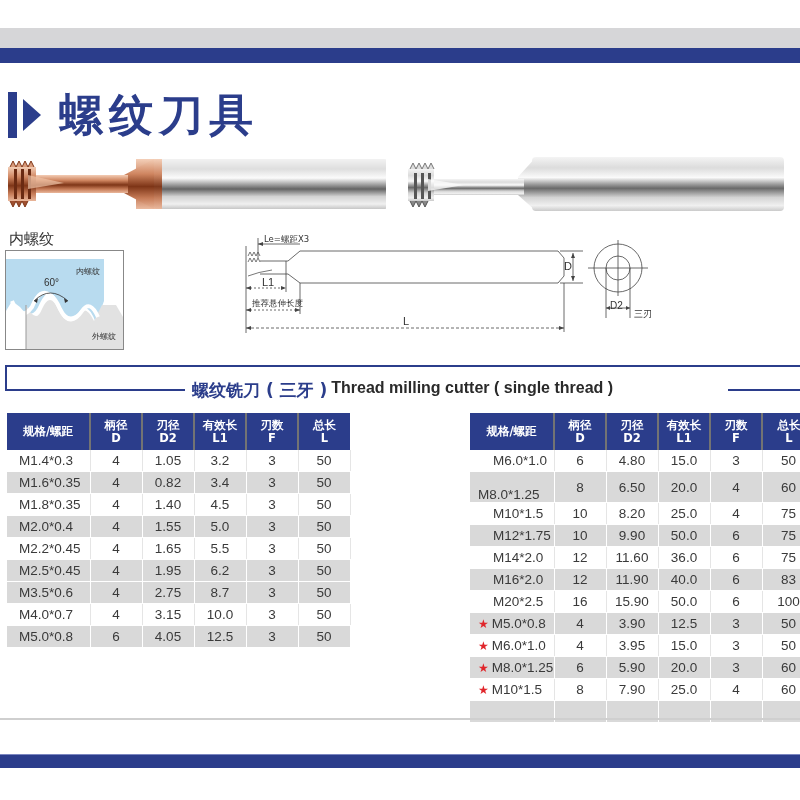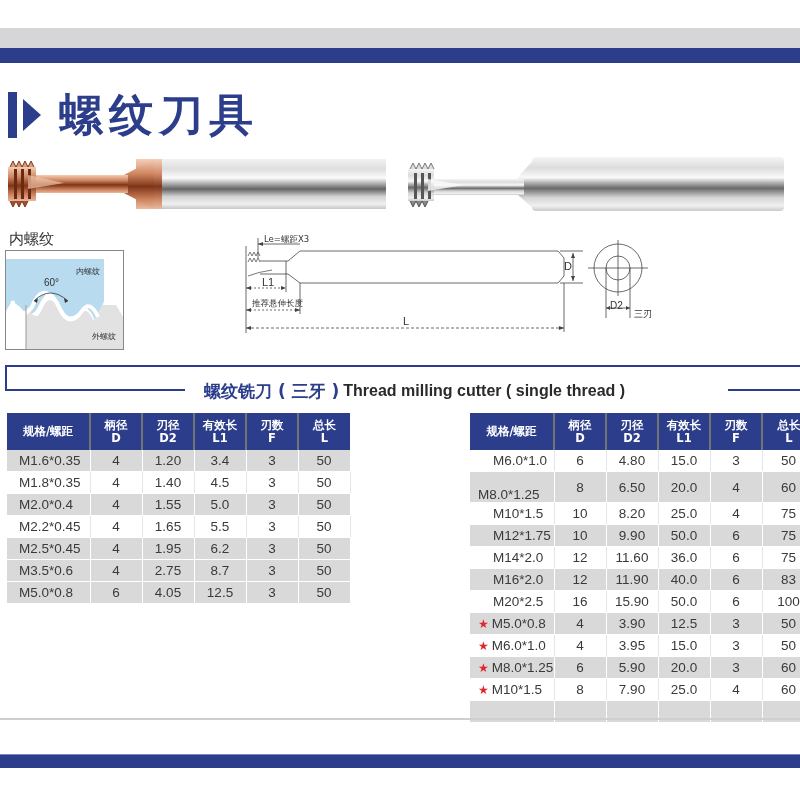--- a/index.html
+++ b/index.html
@@ -18,21 +18,21 @@
   .title-text { margin-left:18px; font-family:"DejaVu Sans", sans-serif; font-weight:bold; font-size:44px;
                 color:#2b3d8b; letter-spacing:6px; line-height:50px; }
 
   .label-inner { left:9px; top:230px; font-family:"DejaVu Sans", sans-serif; font-size:15px; color:#333; }
   .thread-box { left:5px; top:250px; width:117px; height:98px; border:1px solid #888; background:#fff; overflow:hidden; }
 
   .section-frame-top { left:5px; top:365px; width:795px; height:2px; background:#2b3d8b; }
   .section-frame-left { left:5px; top:365px; width:2px; height:26px; background:#2b3d8b; }
   .section-frame-bottom-l { left:5px; top:389px; width:180px; height:2px; background:#2b3d8b; }
   .section-frame-bottom-r { left:728px; top:389px; width:72px; height:2px; background:#2b3d8b; }
-  .section-title { left:192px; top:379px; height:24px; display:flex; align-items:center; white-space:nowrap;margin-left:12px; }
+  .section-title { left:192px; top:379px; height:24px; display:flex; align-items:flex-start; white-space:nowrap; }
   .section-title-cn { font-family:"DejaVu Sans", sans-serif; font-weight:bold; font-size:17px; color:#2b3d8b; }
   .section-title-en { font-family:"Liberation Sans", sans-serif; font-size:16px; color:#2a2a2a; margin-left:4px; letter-spacing:0px; font-weight:bold; }
 
   table.spec { position:absolute; border-collapse:collapse; table-layout:fixed; }
   table.spec th { background:#2b3d8b; color:#fff; font-family:"DejaVu Sans", sans-serif; font-weight:bold;
                   font-size:11.5px; line-height:13px; height:37px; padding:0; border-right:2px solid #737373; text-align:center; }
   table.spec th:last-child { border-right:none; }
   table.spec td { height:21px; padding:0; font-size:13.5px; color:#3a3a3a; text-align:center; border-right:1px solid #ffffff; border-bottom:1px solid #ffffff; }
   table.spec tr.odd td { background:#ffffff; border-right:1px solid #e5e5e5; }
   table.spec tr.even td { background:#d9d9d9; }
@@ -238,24 +238,32 @@
           <span class="hdr-sub">刃数</span>
           <span class="hdr-sub">F</span>
         </th>
       <th>
           <span class="hdr-sub">总长</span>
           <span class="hdr-sub">L</span>
         </th>
     </tr>
   </thead>
   <tbody id="left-body">
+      <tr class="odd">
+        <td class="spec-cell"><span>M1.4*0.3</span></td>
+        <td>4</td>
+        <td>1.05</td>
+        <td>3.2</td>
+        <td>3</td>
+        <td>50</td>
+      </tr>
       <tr class="even">
         <td class="spec-cell"><span>M1.6*0.35</span></td>
         <td>4</td>
-        <td>1.20</td>
+        <td>0.82</td>
         <td>3.4</td>
         <td>3</td>
         <td>50</td>
       </tr>
       <tr class="odd">
         <td class="spec-cell"><span>M1.8*0.35</span></td>
         <td>4</td>
         <td>1.40</td>
         <td>4.5</td>
         <td>3</td>
@@ -283,20 +291,28 @@
         <td>1.95</td>
         <td>6.2</td>
         <td>3</td>
         <td>50</td>
       </tr>
       <tr class="even">
         <td class="spec-cell"><span>M3.5*0.6</span></td>
         <td>4</td>
         <td>2.75</td>
         <td>8.7</td>
+        <td>3</td>
+        <td>50</td>
+      </tr>
+      <tr class="odd">
+        <td class="spec-cell"><span>M4.0*0.7</span></td>
+        <td>4</td>
+        <td>3.15</td>
+        <td>10.0</td>
         <td>3</td>
         <td>50</td>
       </tr>
       <tr class="even">
         <td class="spec-cell"><span>M5.0*0.8</span></td>
         <td>6</td>
         <td>4.05</td>
         <td>12.5</td>
         <td>3</td>
         <td>50</td>

